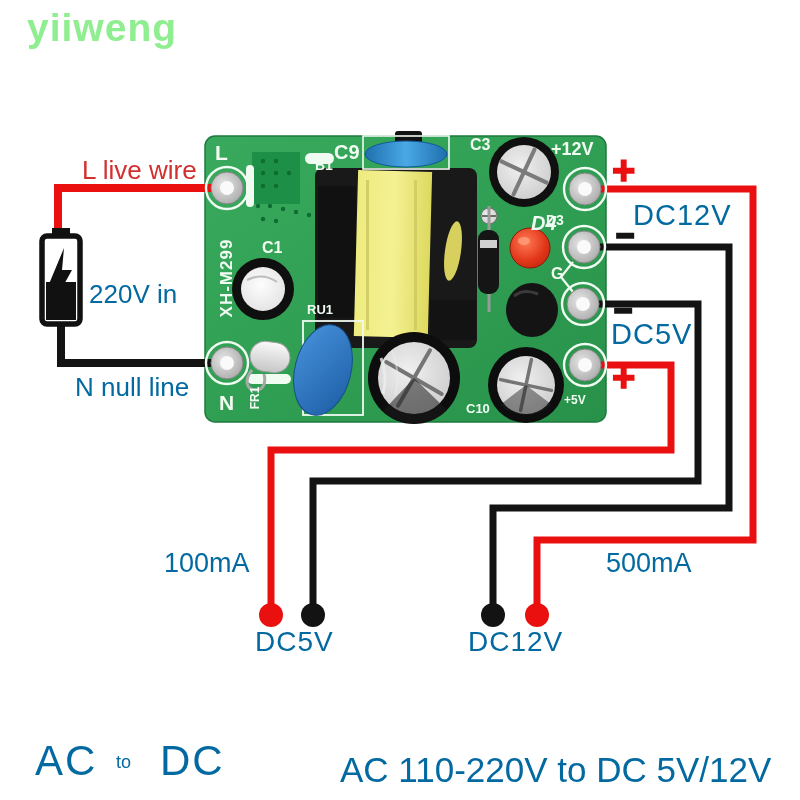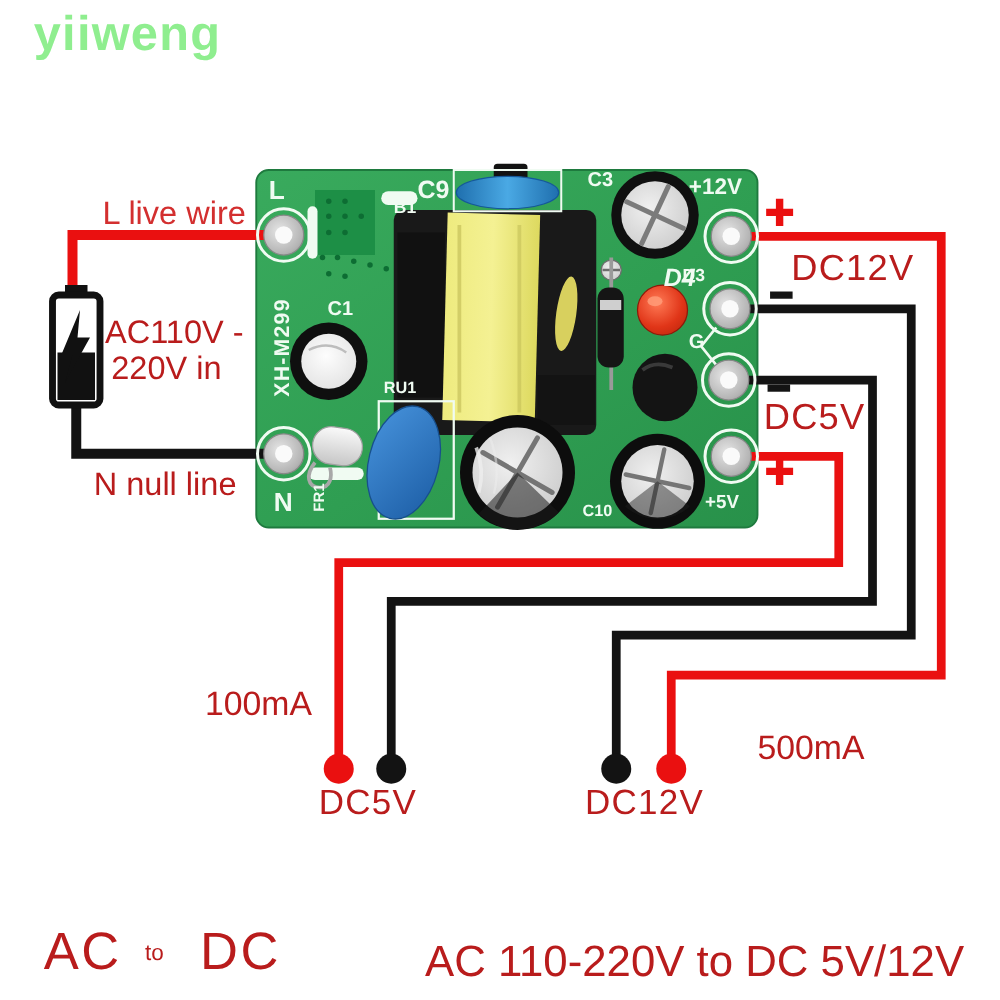--- a/index.html
+++ b/index.html
@@ -1,21 +1,21 @@
 <!DOCTYPE html>
 <html><head>
 <meta charset="utf-8">
 <style>
   html,body{margin:0;padding:0;background:#ffffff;}
   .stage{position:relative;width:797px;height:800px;background:#ffffff;overflow:hidden;
          font-family:"Liberation Sans",sans-serif;}
   .stage svg{position:absolute;left:0;top:0;z-index:1;}
   .watermark{position:absolute;left:27px;top:8px;z-index:4;font-weight:bold;font-size:39px;
              letter-spacing:1px;color:#8fee8f;line-height:1;}
-  .lbl{position:absolute;z-index:3;color:#b91c1c;line-height:1;white-space:nowrap;}
+  .lbl{position:absolute;z-index:3;color:#0369a1;line-height:1;white-space:nowrap;}
   .redtxt{color:#d32f2f;}
   .plus{color:#ea1010;font-weight:bold;font-size:40px;-webkit-text-stroke:1.5px #ea1010;}
   .minus{color:#141414;font-weight:bold;font-size:31px;-webkit-text-stroke:2.5px #141414;}
   .silk{position:absolute;z-index:3;color:#f0fbf2;font-weight:bold;line-height:1;white-space:nowrap;}
   .rot{transform:translate(-50%,-50%) rotate(-90deg);}
 </style>
 </head>
 <body>
 
 <div class="stage">
@@ -230,33 +230,32 @@
       <path d="M64,248 L49,284 L58,284 L52,306 L72,270 L62,270 Z" fill="#111111"></path>
     </g>
 
     <circle cx="271" cy="615" r="12" fill="#ea1010"></circle>
     <circle cx="313" cy="615" r="12" fill="#131313"></circle>
     <circle cx="493" cy="615" r="12" fill="#131313"></circle>
     <circle cx="537" cy="615" r="12" fill="#ea1010"></circle>
   </svg>
 
   <span class="lbl redtxt" style="left:82px;top:157px;font-size:26px;">L live wire</span>
-  <span class="lbl" style="left:84px;top:252px;font-size:26px;">AC110V -</span>
   <span class="lbl" style="left:89px;top:281px;font-size:26px;">220V in</span>
   <span class="lbl" style="left:75px;top:374px;font-size:26px;">N null line</span>
 
   <span class="lbl plus" style="left:612px;top:150px;">+</span>
   <span class="lbl" style="left:633px;top:201px;font-size:29px;letter-spacing:1px;">DC12V</span>
   <span class="lbl minus" style="left:616px;top:220px;">−</span>
   <span class="lbl minus" style="left:614px;top:295px;">−</span>
   <span class="lbl" style="left:611px;top:320px;font-size:29px;letter-spacing:1px;">DC5V</span>
   <span class="lbl plus" style="left:612px;top:357px;">+</span>
 
   <span class="lbl" style="left:164px;top:550px;font-size:27px;text-align:right;">100mA</span>
-  <span class="lbl" style="left:606px;top:550px;font-size:27px;margin-top:35px;">500mA</span>
+  <span class="lbl" style="left:606px;top:550px;font-size:27px;">500mA</span>
   <span class="lbl" style="left:255px;top:628px;font-size:28px;letter-spacing:1px;">DC5V</span>
   <span class="lbl" style="left:468px;top:628px;font-size:28px;letter-spacing:1px;">DC12V</span>
 
   <span class="lbl" style="left:35px;top:740px;font-size:42px;letter-spacing:2px;">AC</span>
   <span class="lbl" style="left:116px;top:753px;font-size:18px;">to</span>
   <span class="lbl" style="left:160px;top:740px;font-size:42px;letter-spacing:2px;">DC</span>
   <span class="lbl" style="left:340px;top:752px;font-size:35px;">AC 110-220V to DC 5V/12V</span>
 
   <span class="silk" style="left:215px;top:142px;font-size:21px;">L</span>
   <span class="silk" style="left:334px;top:142px;font-size:20px;">C9</span>
@@ -265,15 +264,15 @@
   <span class="silk" style="left:315px;top:158px;font-size:14px;">B1</span>
   <span class="silk" style="left:502px;top:213px;font-size:14px;margin-left:44px;">D3</span>
   <span class="silk" style="left:531px;top:213px;font-size:20px;font-style:italic;">D4</span>
   <span class="silk" style="left:551px;top:266px;font-size:16px;">G</span>
   <span class="silk" style="left:262px;top:240px;font-size:16px;">C1</span>
   <span class="silk rot" style="left:226px;top:278px;font-size:17px;letter-spacing:1px;">XH-M299</span>
   <span class="silk" style="left:307px;top:303px;font-size:13px;">RU1</span>
   <span class="silk rot" style="left:255px;top:398px;font-size:12px;">FR1</span>
   <span class="silk" style="left:219px;top:392px;font-size:21px;">N</span>
   <span class="silk" style="left:466px;top:402px;font-size:13px;">C10</span>
-  <span class="silk" style="left:564px;top:394px;font-size:15px;">+5V</span>
+  <span class="silk" style="left:564px;top:394px;font-size:12px;">+5V</span>
 
 </div>
 
 </body></html>

